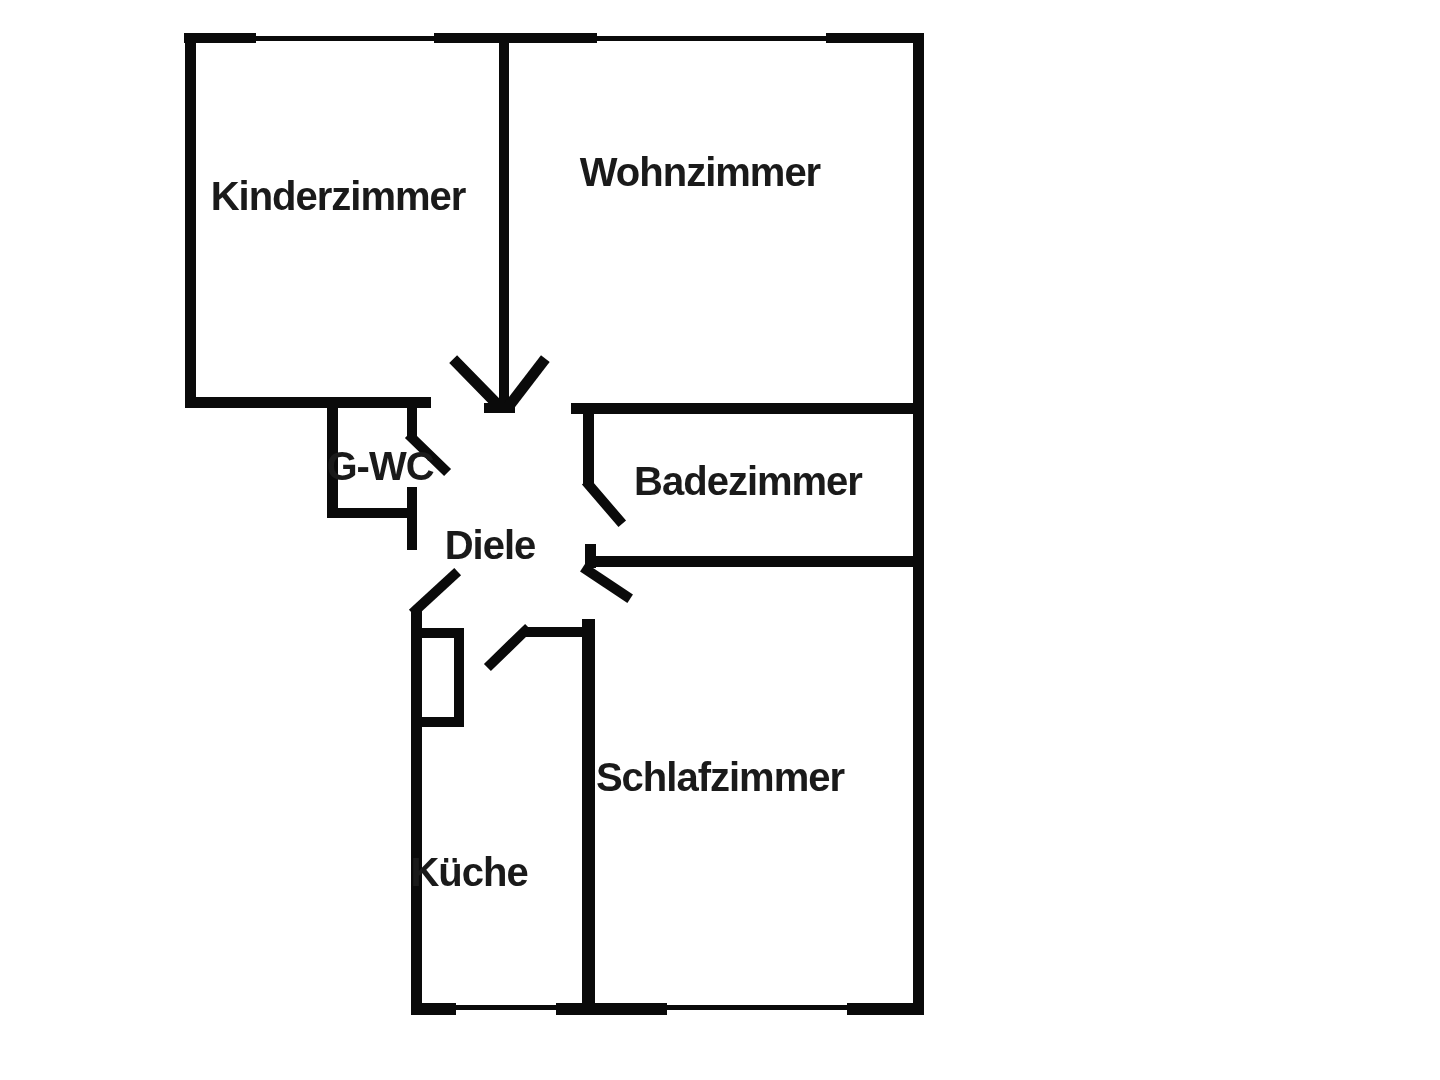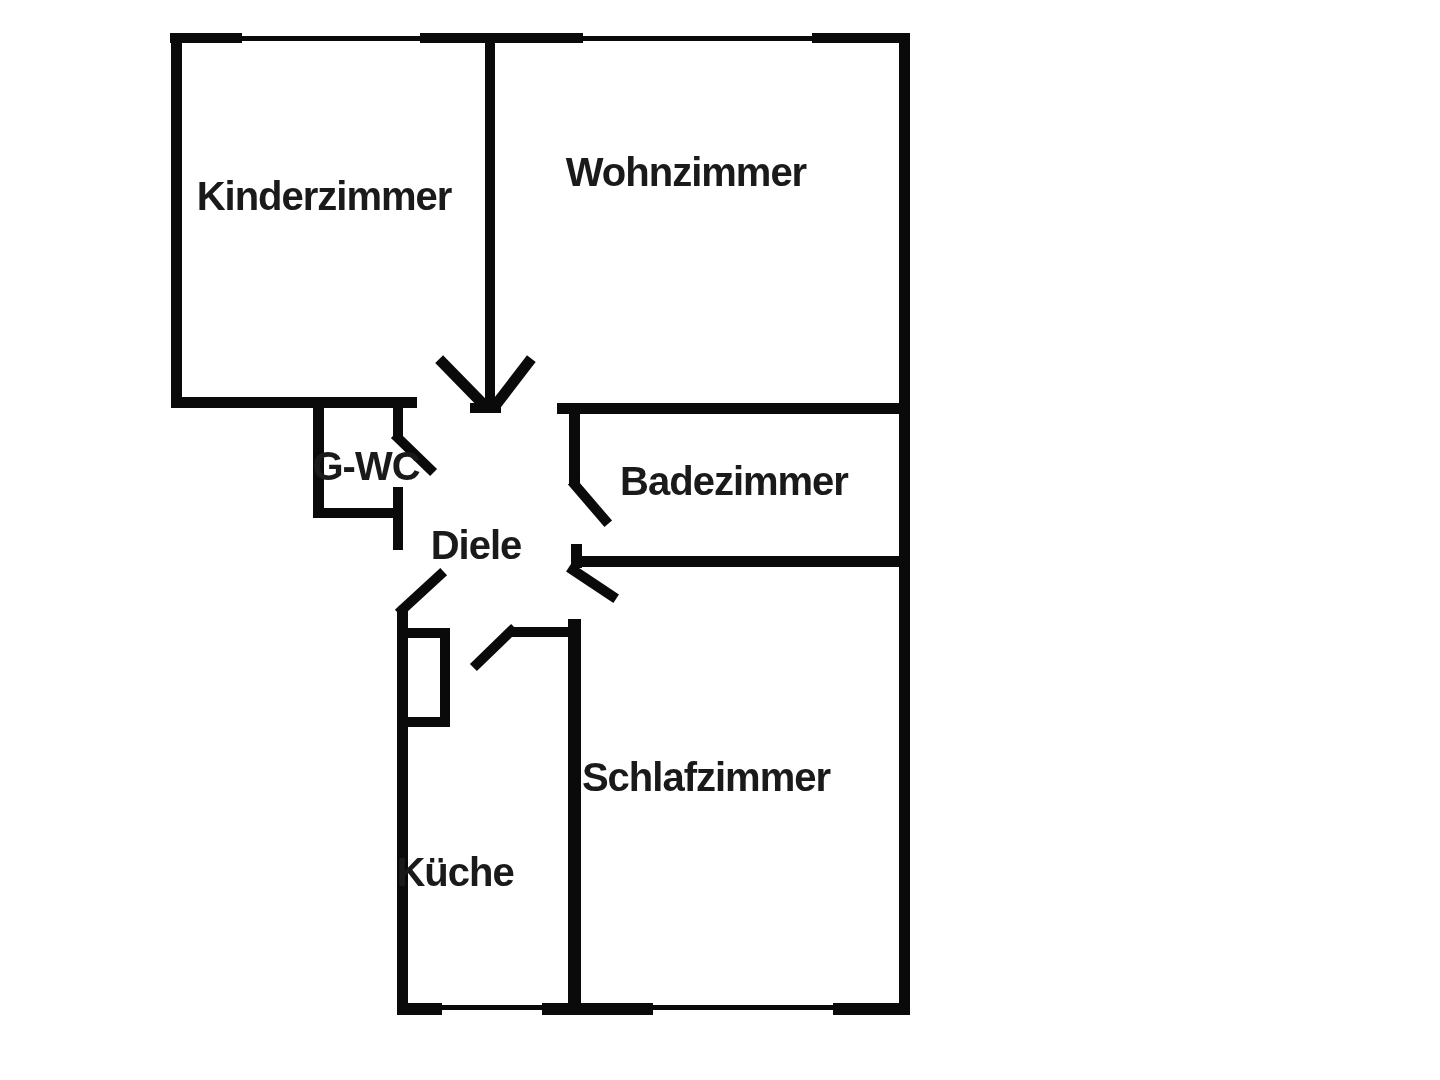--- a/index.html
+++ b/index.html
@@ -9,20 +9,21 @@
     width: 1440px;
     height: 1080px;
     overflow: hidden;
     font-family: "Liberation Sans", sans-serif;
   }
   #stage {
     position: relative;
     width: 1156px;
     height: 1080px;
     background: #ffffff;
+    padding-left: 14px;
   }
   svg { display: block; }
   .wall { fill: #0a0a0a; }
   .swing {
     stroke: #0a0a0a;
     stroke-width: 10;
     stroke-linecap: square;
     fill: none;
   }
   .room-label {

